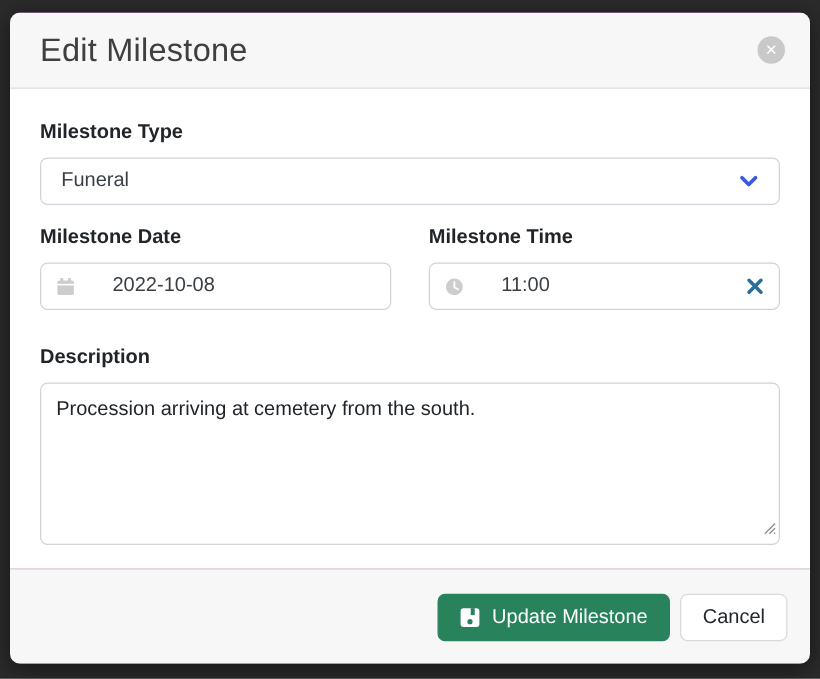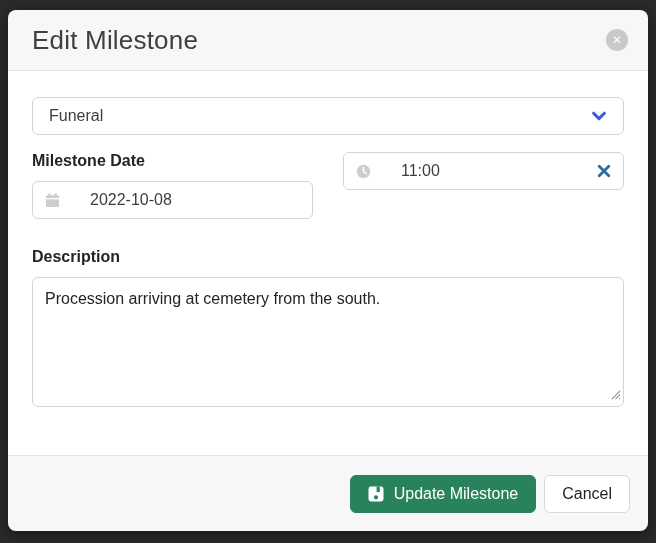--- a/index.html
+++ b/index.html
@@ -142,20 +142,21 @@
 
 <div class="modal">
 
   <div class="modal-header">
     <div class="modal-title">Edit Milestone</div>
     <button class="close-btn">✕</button>
   </div>
 
   <div class="modal-body">
 
+    <label class="form-label">Milestone Type</label>
     <div class="control select-control">
       <span class="value-text">Funeral</span>
       <span class="icon">
         <svg width="16" height="16" viewBox="0 0 16 16">
           <path d="M2.6 5.2 L8 10.6 L13.4 5.2" fill="none" stroke="#3b5bdb" stroke-width="3" stroke-linecap="round" stroke-linejoin="round"></path>
         </svg>
       </span>
     </div>
 
     <div class="row2">
@@ -167,20 +168,21 @@
               <rect x="1" y="2.5" width="14" height="12.5" rx="1.6" fill="#cdcdcd"></rect>
               <rect x="3.4" y="0.5" width="2.6" height="3" rx="0.6" fill="#cdcdcd"></rect>
               <rect x="10" y="0.5" width="2.6" height="3" rx="0.6" fill="#cdcdcd"></rect>
               <rect x="1" y="5.4" width="14" height="1.4" fill="#ffffff"></rect>
             </svg>
           </span>
           <span class="value-text">2022-10-08</span>
         </div>
       </div>
       <div class="col">
+        <label class="form-label">Milestone Time</label>
         <div class="control input-control">
           <span class="icon">
             <svg width="15" height="15" viewBox="0 0 16 16">
               <circle cx="8" cy="8" r="7.2" fill="#cdcdcd"></circle>
               <path d="M8 3.8 V8.3 L11 10" fill="none" stroke="#ffffff" stroke-width="1.6" stroke-linecap="round"></path>
             </svg>
           </span>
           <span class="value-text">11:00</span>
           <span class="spacer"></span>
           <span class="icon clear-x">

